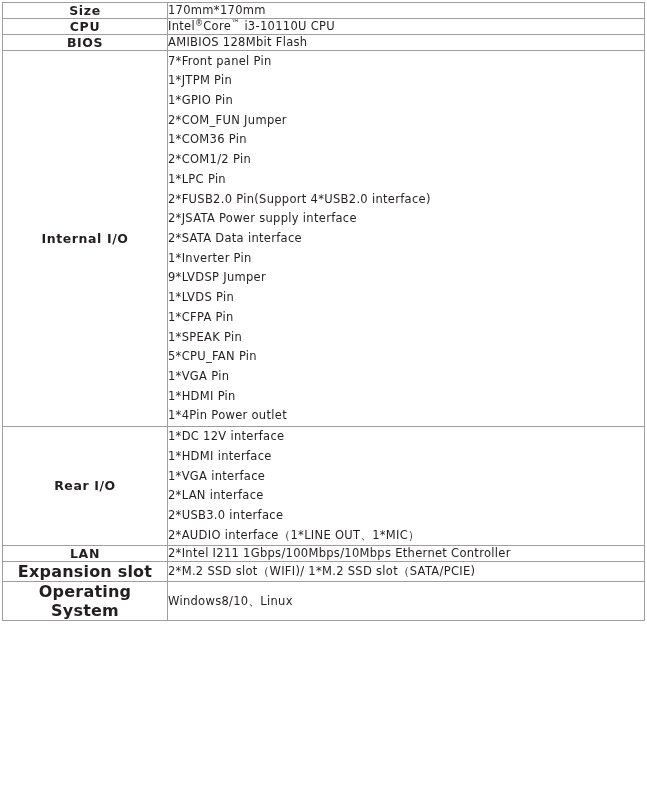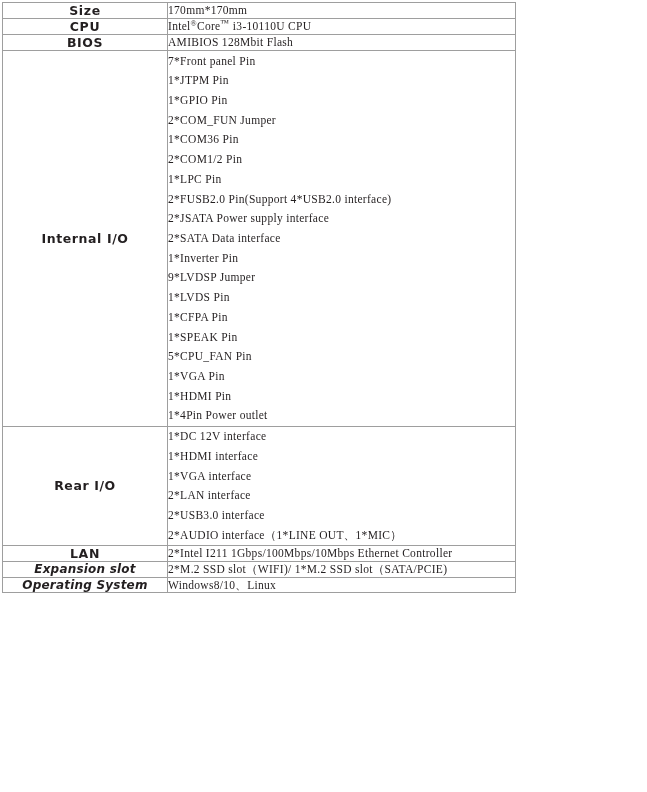--- a/index.html
+++ b/index.html
@@ -8,53 +8,51 @@
     background: #ffffff;
   }
   body {
     width: 647px;
     height: 792px;
     font-family: "DejaVu Sans", sans-serif;
     color: #231f20;
     overflow: hidden;
   }
   .spec-table {
-    width: 514px;
+    width: 643px;
     margin: 2px 0 0 2px;
     border-collapse: collapse;
     table-layout: fixed;
   }
   .spec-table td {
     border: 1px solid #9e9e9e;
     vertical-align: middle;
     padding: 0;
   }
   .label-cell {
     width: 165px;
     text-align: center;
     font-weight: bold;
     font-size: 12.5px;
     letter-spacing: 0.6px;
     padding: 5px 4px;
   }
   .label-cell.small {
-    font-size: 12px;
+    font-size: 16px;
     letter-spacing: 0.2px;
-    font-style: italic;
   }
   .value-cell {
     padding: 6px 0 6px 12px;
     font-size: 11.5px;
     letter-spacing: 0.3px;
     line-height: 1.28;
   }
   .value-cell .line {
     padding: 2.5px 0;
     white-space: nowrap;
-    font-family: Liberation Serif, serif;
   }
   .value-cell.single .line {
     padding: 0;
   }
   sup.reg {
     font-size: 8px;
     vertical-align: 0.45em;
     line-height: 0;
   }
   .tm {

